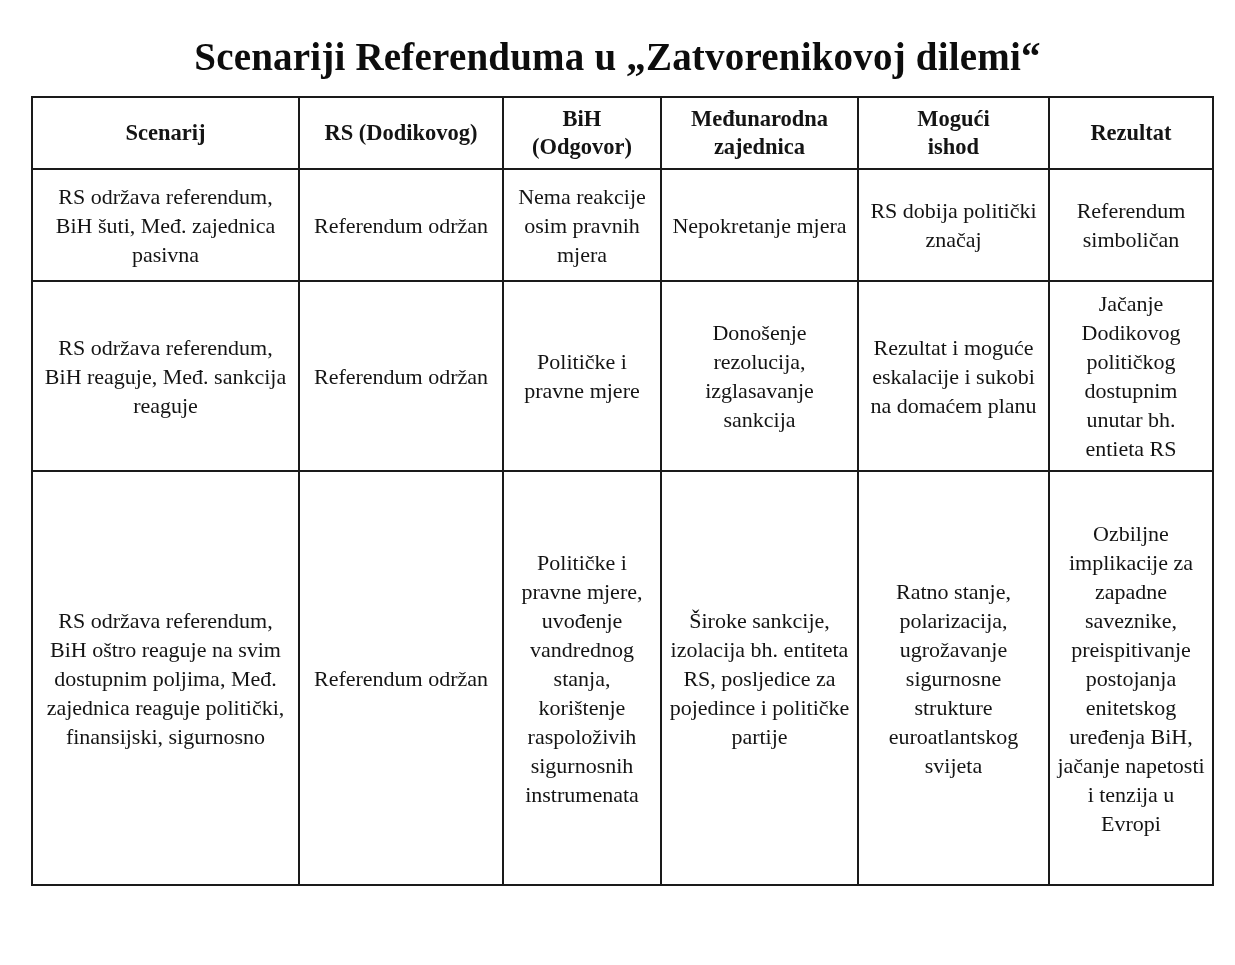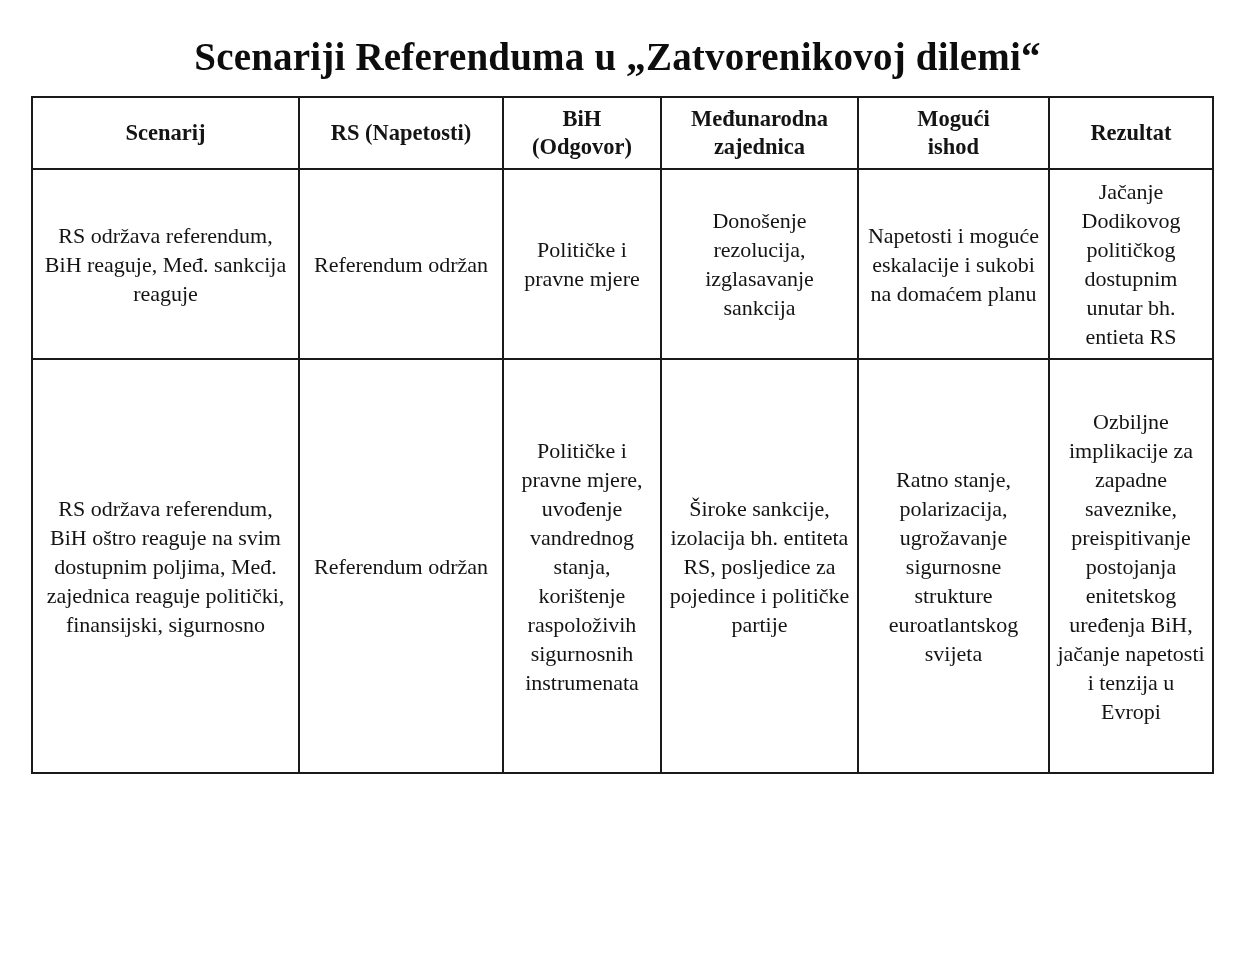--- a/index.html
+++ b/index.html
@@ -102,34 +102,42 @@
       <col class="c0">
         <col class="c1">
         <col class="c2">
       <col class="c3">
         <col class="c4">
         <col class="c5">
     </colgroup>
     <thead>
       <tr>
         <th>Scenarij</th>
-        <th>RS (Napetosti)</th>
+        <th>RS (Dodikovog)</th>
         <th>BiH<br>(Odgovor)</th>
         <th>Međunarodna<br>zajednica</th>
         <th>Mogući<br>ishod</th>
         <th>Rezultat</th>
       </tr>
     </thead>
     <tbody>
+      <tr class="r1">
+        <td>RS održava referendum, BiH šuti, Međ. zajednica pasivna</td>
+        <td>Referendum održan</td>
+        <td>Nema reakcije osim pravnih mjera</td>
+        <td>Nepokretanje mjera</td>
+        <td>RS dobija politički značaj</td>
+        <td>Referendum simboličan</td>
+      </tr>
       <tr class="r2">
         <td>RS održava referendum, BiH reaguje, Međ. sankcija reaguje</td>
         <td>Referendum održan</td>
         <td>Političke i pravne mjere</td>
         <td>Donošenje rezolucija, izglasavanje sankcija</td>
-        <td>Napetosti i moguće eskalacije i sukobi na domaćem planu</td>
+        <td>Rezultat i moguće eskalacije i sukobi na domaćem planu</td>
         <td>Jačanje Dodikovog političkog dostupnim unutar bh. entieta RS</td>
       </tr>
       <tr class="r3">
         <td>RS održava referendum, BiH oštro reaguje na svim dostupnim poljima, Međ. zajednica reaguje politički, finansijski, sigurnosno</td>
         <td>Referendum održan</td>
         <td>Političke i pravne mjere, uvođenje vandrednog stanja, korištenje raspoloživih sigurnosnih instrumenata</td>
         <td>Široke sankcije, izolacija bh. entiteta RS, posljedice za pojedince i političke partije</td>
         <td>Ratno stanje, polarizacija, ugrožavanje sigurnosne strukture euroatlantskog svijeta</td>
         <td>Ozbiljne implikacije za zapadne saveznike, preispitivanje postojanja enitetskog uređenja BiH, jačanje napetosti i tenzija u Evropi</td>
       </tr>

